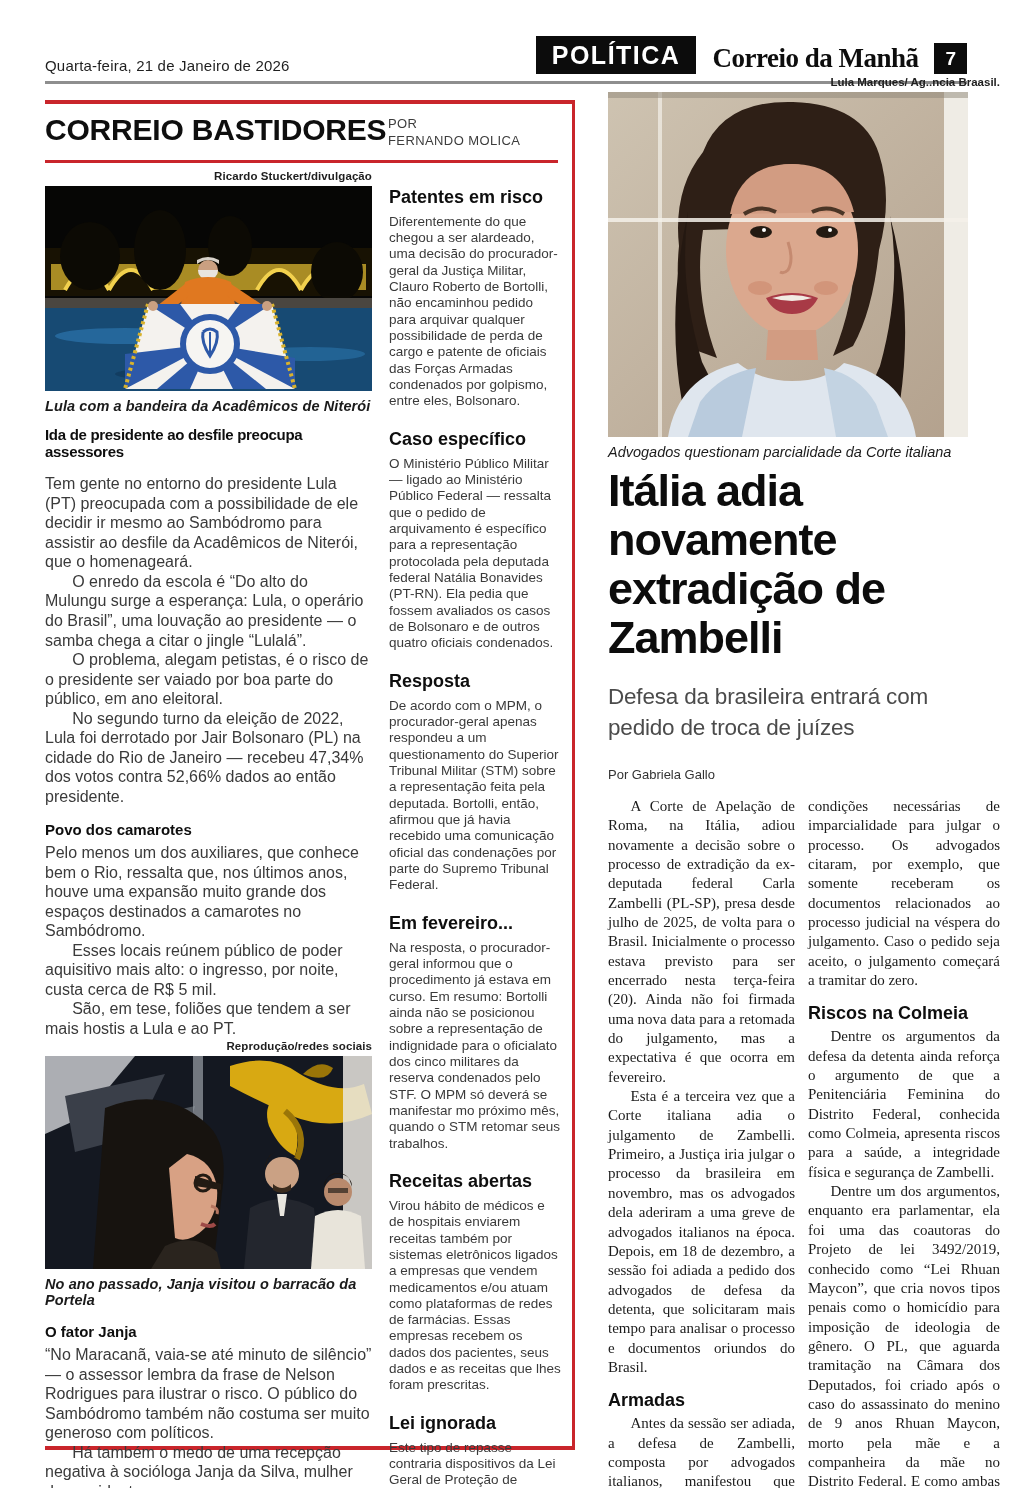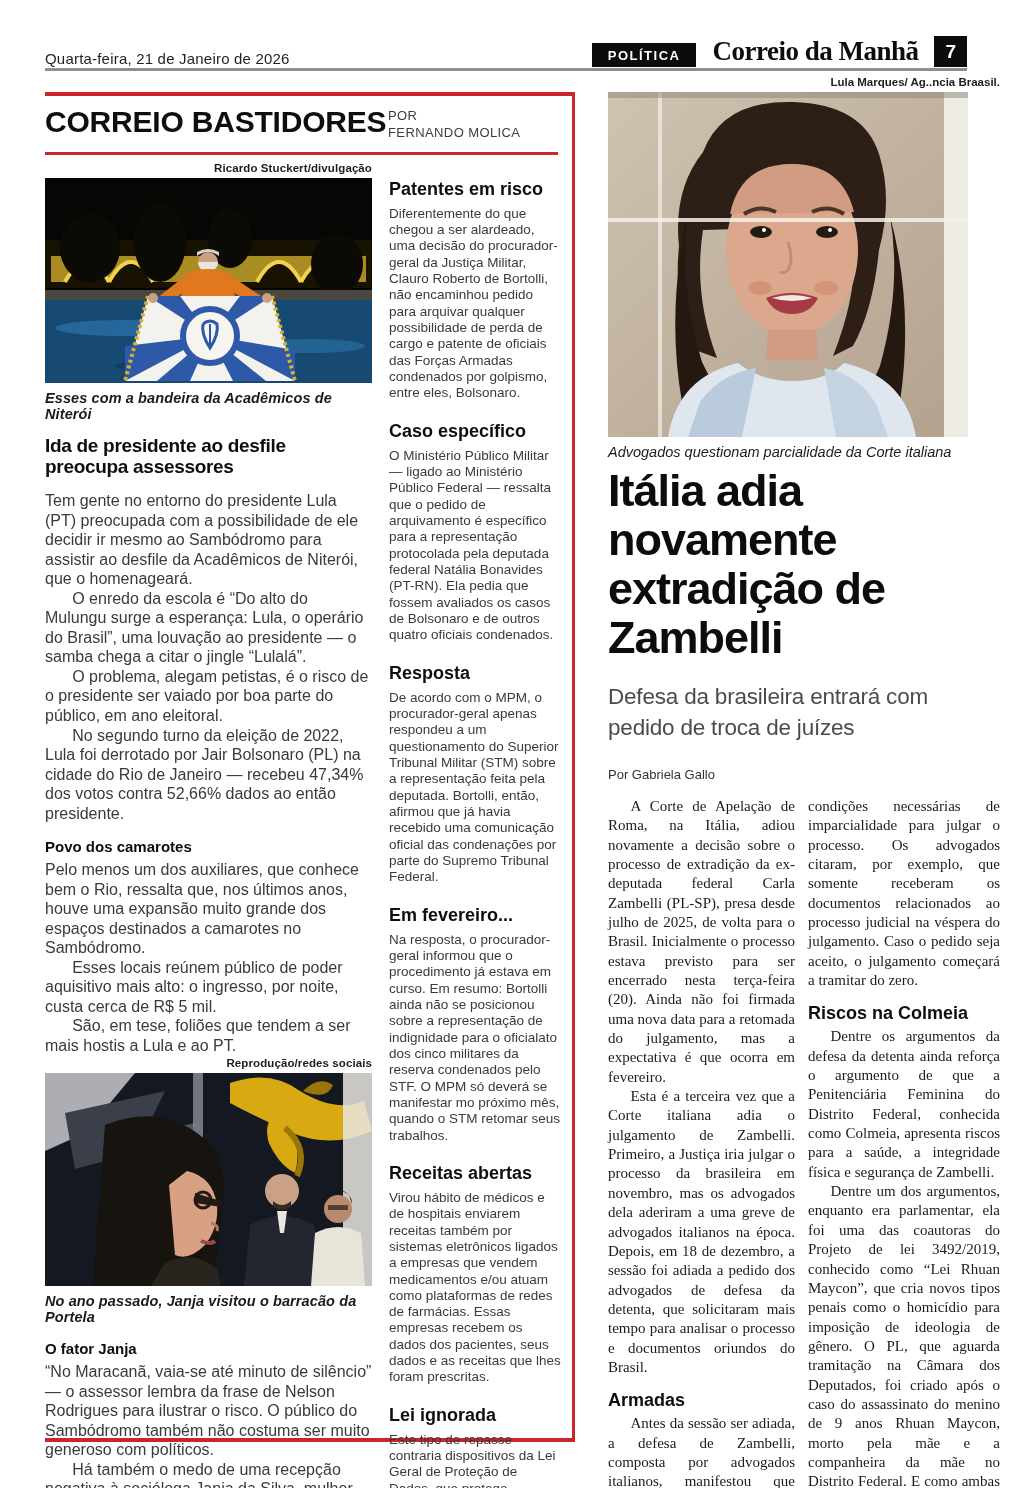--- a/index.html
+++ b/index.html
@@ -7,42 +7,42 @@
   .page {
     position: relative; width: 1010px; height: 1488px;
     background: #fff; overflow: hidden;
     font-family: "Liberation Sans", sans-serif;
     color: #222;
   }
 
   
   .top-header {
     position: absolute; left: 45px; top: 36px; width: 922px;
-    display: flex; align-items: flex-end; padding-bottom: 1px;
+    display: flex; align-items: flex-end; padding-bottom: 7px;
     border-bottom: 3px solid #8e8e8e;
   }
   .date { font-size: 15px; color: #1f1f1f; letter-spacing: .2px; }
   .politics-box {
     margin-left: auto; background: #0c0c0c; color: #fff;
-    font-size: 13px; font-weight: 700; letter-spacing: 1.5px;
+    font-size: 25px; font-weight: 700; letter-spacing: 1.5px;
     padding: 5px 16px 4px;
   }
   .masthead {
     font-family: "Liberation Serif", serif; font-weight: 700;
     font-size: 27px; color: #0d0d0d; margin: 0 16px; letter-spacing: -0.5px;
     white-space: nowrap;
   }
   .pagenum-box {
     background: #0c0c0c; color: #fff; font-size: 19px; font-weight: 700;
     padding: 5px 11px 4px;
   }
 
   
   .feature {
-    position: absolute; left: 45px; top: 92px; width: 530px; height: 1350px;
+    position: absolute; left: 45px; top: 100px; width: 530px; height: 1350px;
     border-top: 4px solid #c9252b; border-bottom: 4px solid #c9252b;
     border-right: 3px solid #c9252b;
   }
   .feature-head {
     display: flex; align-items: flex-start;
     padding: 9px 0 10px 0; margin-right: 14px;
     border-bottom: 3px solid #c9252b;
   }
   .bastidores-title {
     font-size: 30px; font-weight: 700; color: #0e0e0e; letter-spacing: -0.2px;
@@ -59,21 +59,21 @@
   .credit {
     text-align: right; font-size: 11.5px; font-weight: 700; color: #1e1e1e;
     margin: 2px 0 4px; letter-spacing: .1px;
   }
   .photo-frame { display: block; }
   .caption {
     font-style: italic; font-weight: 700; font-size: 14.5px; color: #1b1b1b;
     margin: 7px 0 13px; letter-spacing: .1px;
   }
   .art-head {
-    font-size: 19px; line-height: 1.12; font-weight: 700; color: #0e0e0e;
+    font-size: 15px; line-height: 1.12; font-weight: 700; color: #0e0e0e;
     letter-spacing: -0.3px; margin: 10px 0 14px;
   }
   .col-a p, .col-b p {
     font-size: 16px; line-height: 1.22; color: #3a3a3a;
     hyphens: auto; -webkit-hyphens: auto;
   }
   .col-a p + p { text-indent: 1.7em; }
   .sec-h { font-size: 15px; font-weight: 700; color: #0e0e0e; margin: 15px 0 5px; }
   .col-b p { font-size: 13.5px; line-height: 1.21; }
   .note-h { font-size: 18px; font-weight: 700; color: #0e0e0e; margin: 19px 0 6px; }
@@ -178,21 +178,21 @@
           </g>
           <circle cx="165" cy="158" r="27" fill="#f6f5f2" stroke="#2d59a8" stroke-width="6"></circle>
           <path d="M158 146 q7 -6 14 0 q2 10 -7 24 q-9 -14 -7 -24" fill="none" stroke="#2d59a8" stroke-width="3"></path>
           <line x1="165" y1="146" x2="165" y2="170" stroke="#2d59a8" stroke-width="2"></line>
           <line x1="103" y1="118" x2="80" y2="203" stroke="#d8b22c" stroke-width="4" stroke-dasharray="3 3"></line>
           <line x1="227" y1="118" x2="250" y2="203" stroke="#d8b22c" stroke-width="4" stroke-dasharray="3 3"></line>
           <circle cx="108" cy="120" r="5" fill="#caa081"></circle>
           <circle cx="222" cy="120" r="5" fill="#caa081"></circle>
         </svg>
 
-        <div class="caption">Esses com a bandeira da Acadêmicos de Niterói</div>
+        <div class="caption">Lula com a bandeira da Acadêmicos de Niterói</div>
 
         <h2 class="art-head">Ida de presidente ao desfile preocupa assessores</h2>
 
         <div>
             <p>Tem gente no entorno do presidente Lula (PT) preocupada com a possibilidade de ele decidir ir mesmo ao Sambódromo para assistir ao desfile da Acadêmicos de Niterói, que o homenageará.</p>
             <p>O enredo da escola é “Do alto do Mulungu surge a esperança: Lula, o operário do Brasil”, uma louvação ao presidente — o samba chega a citar o jingle “Lulalá”.</p>
             <p>O problema, alegam petistas, é o risco de o presidente ser vaiado por boa parte do público, em ano eleitoral.</p>
             <p>No segundo turno da eleição de 2022, Lula foi derrotado por Jair Bolsonaro (PL) na cidade do Rio de Janeiro — recebeu 47,34% dos votos contra 52,66% dados ao então presidente.</p>
           </div>
         <div>

